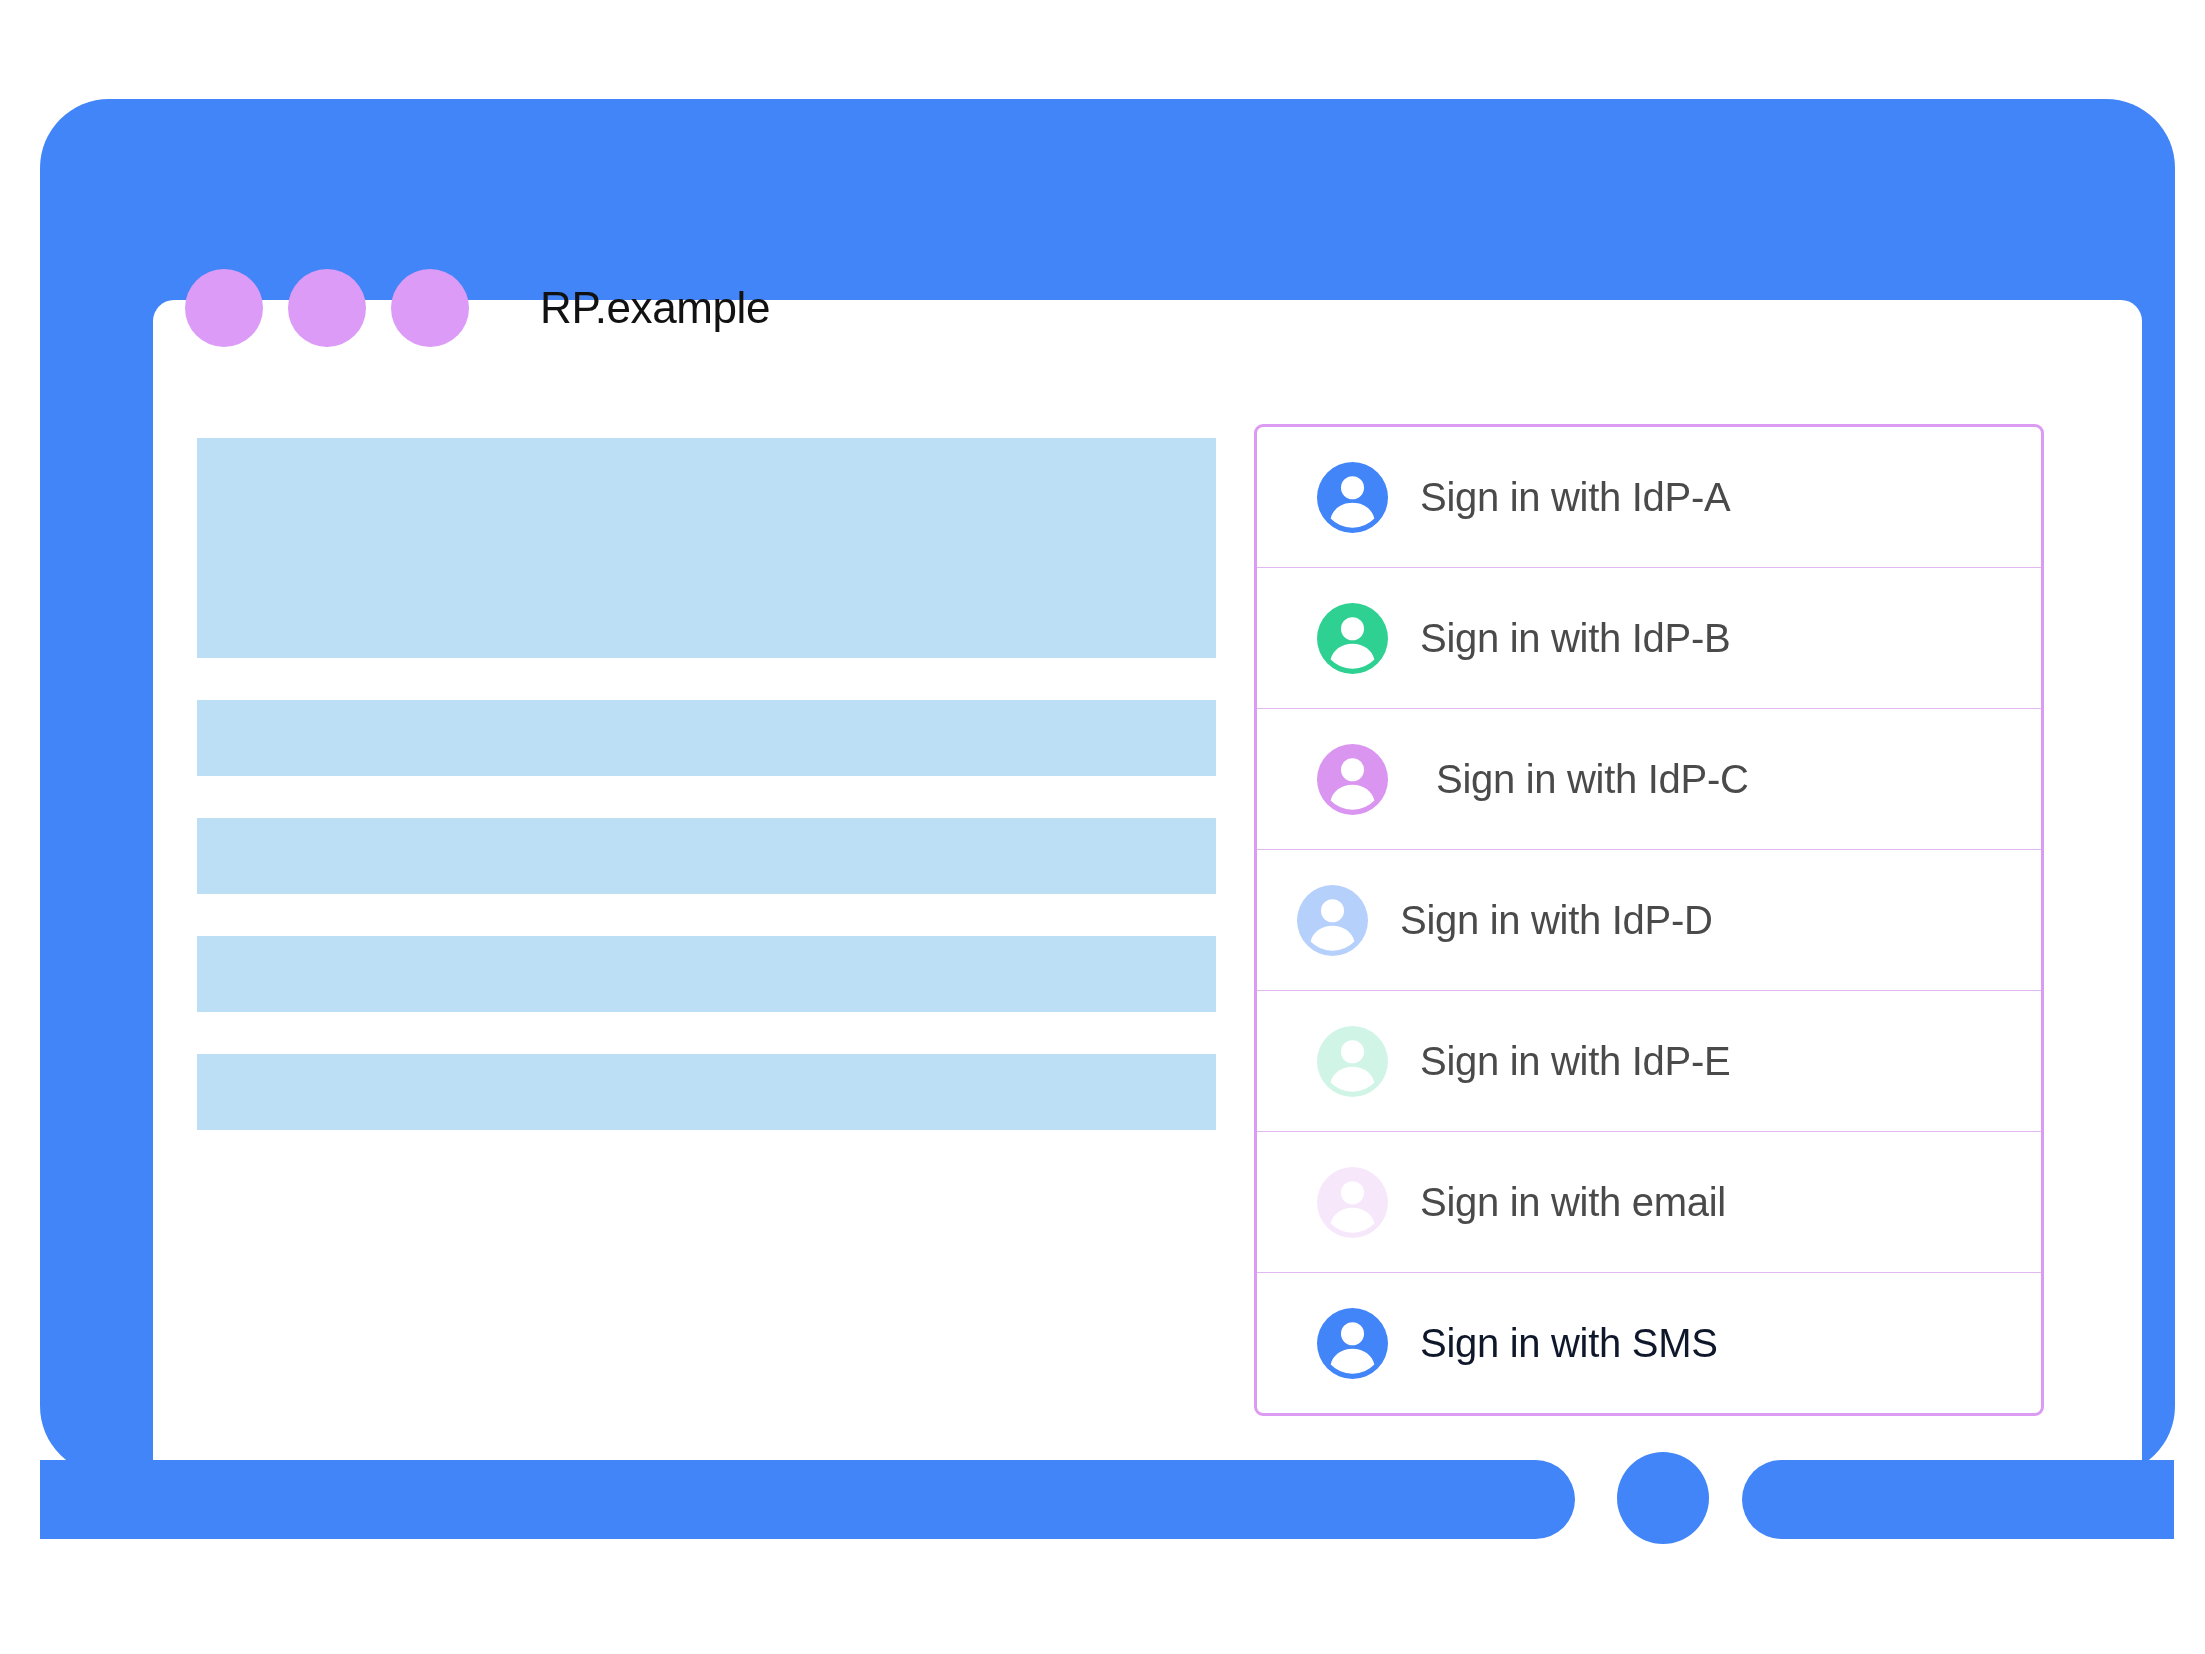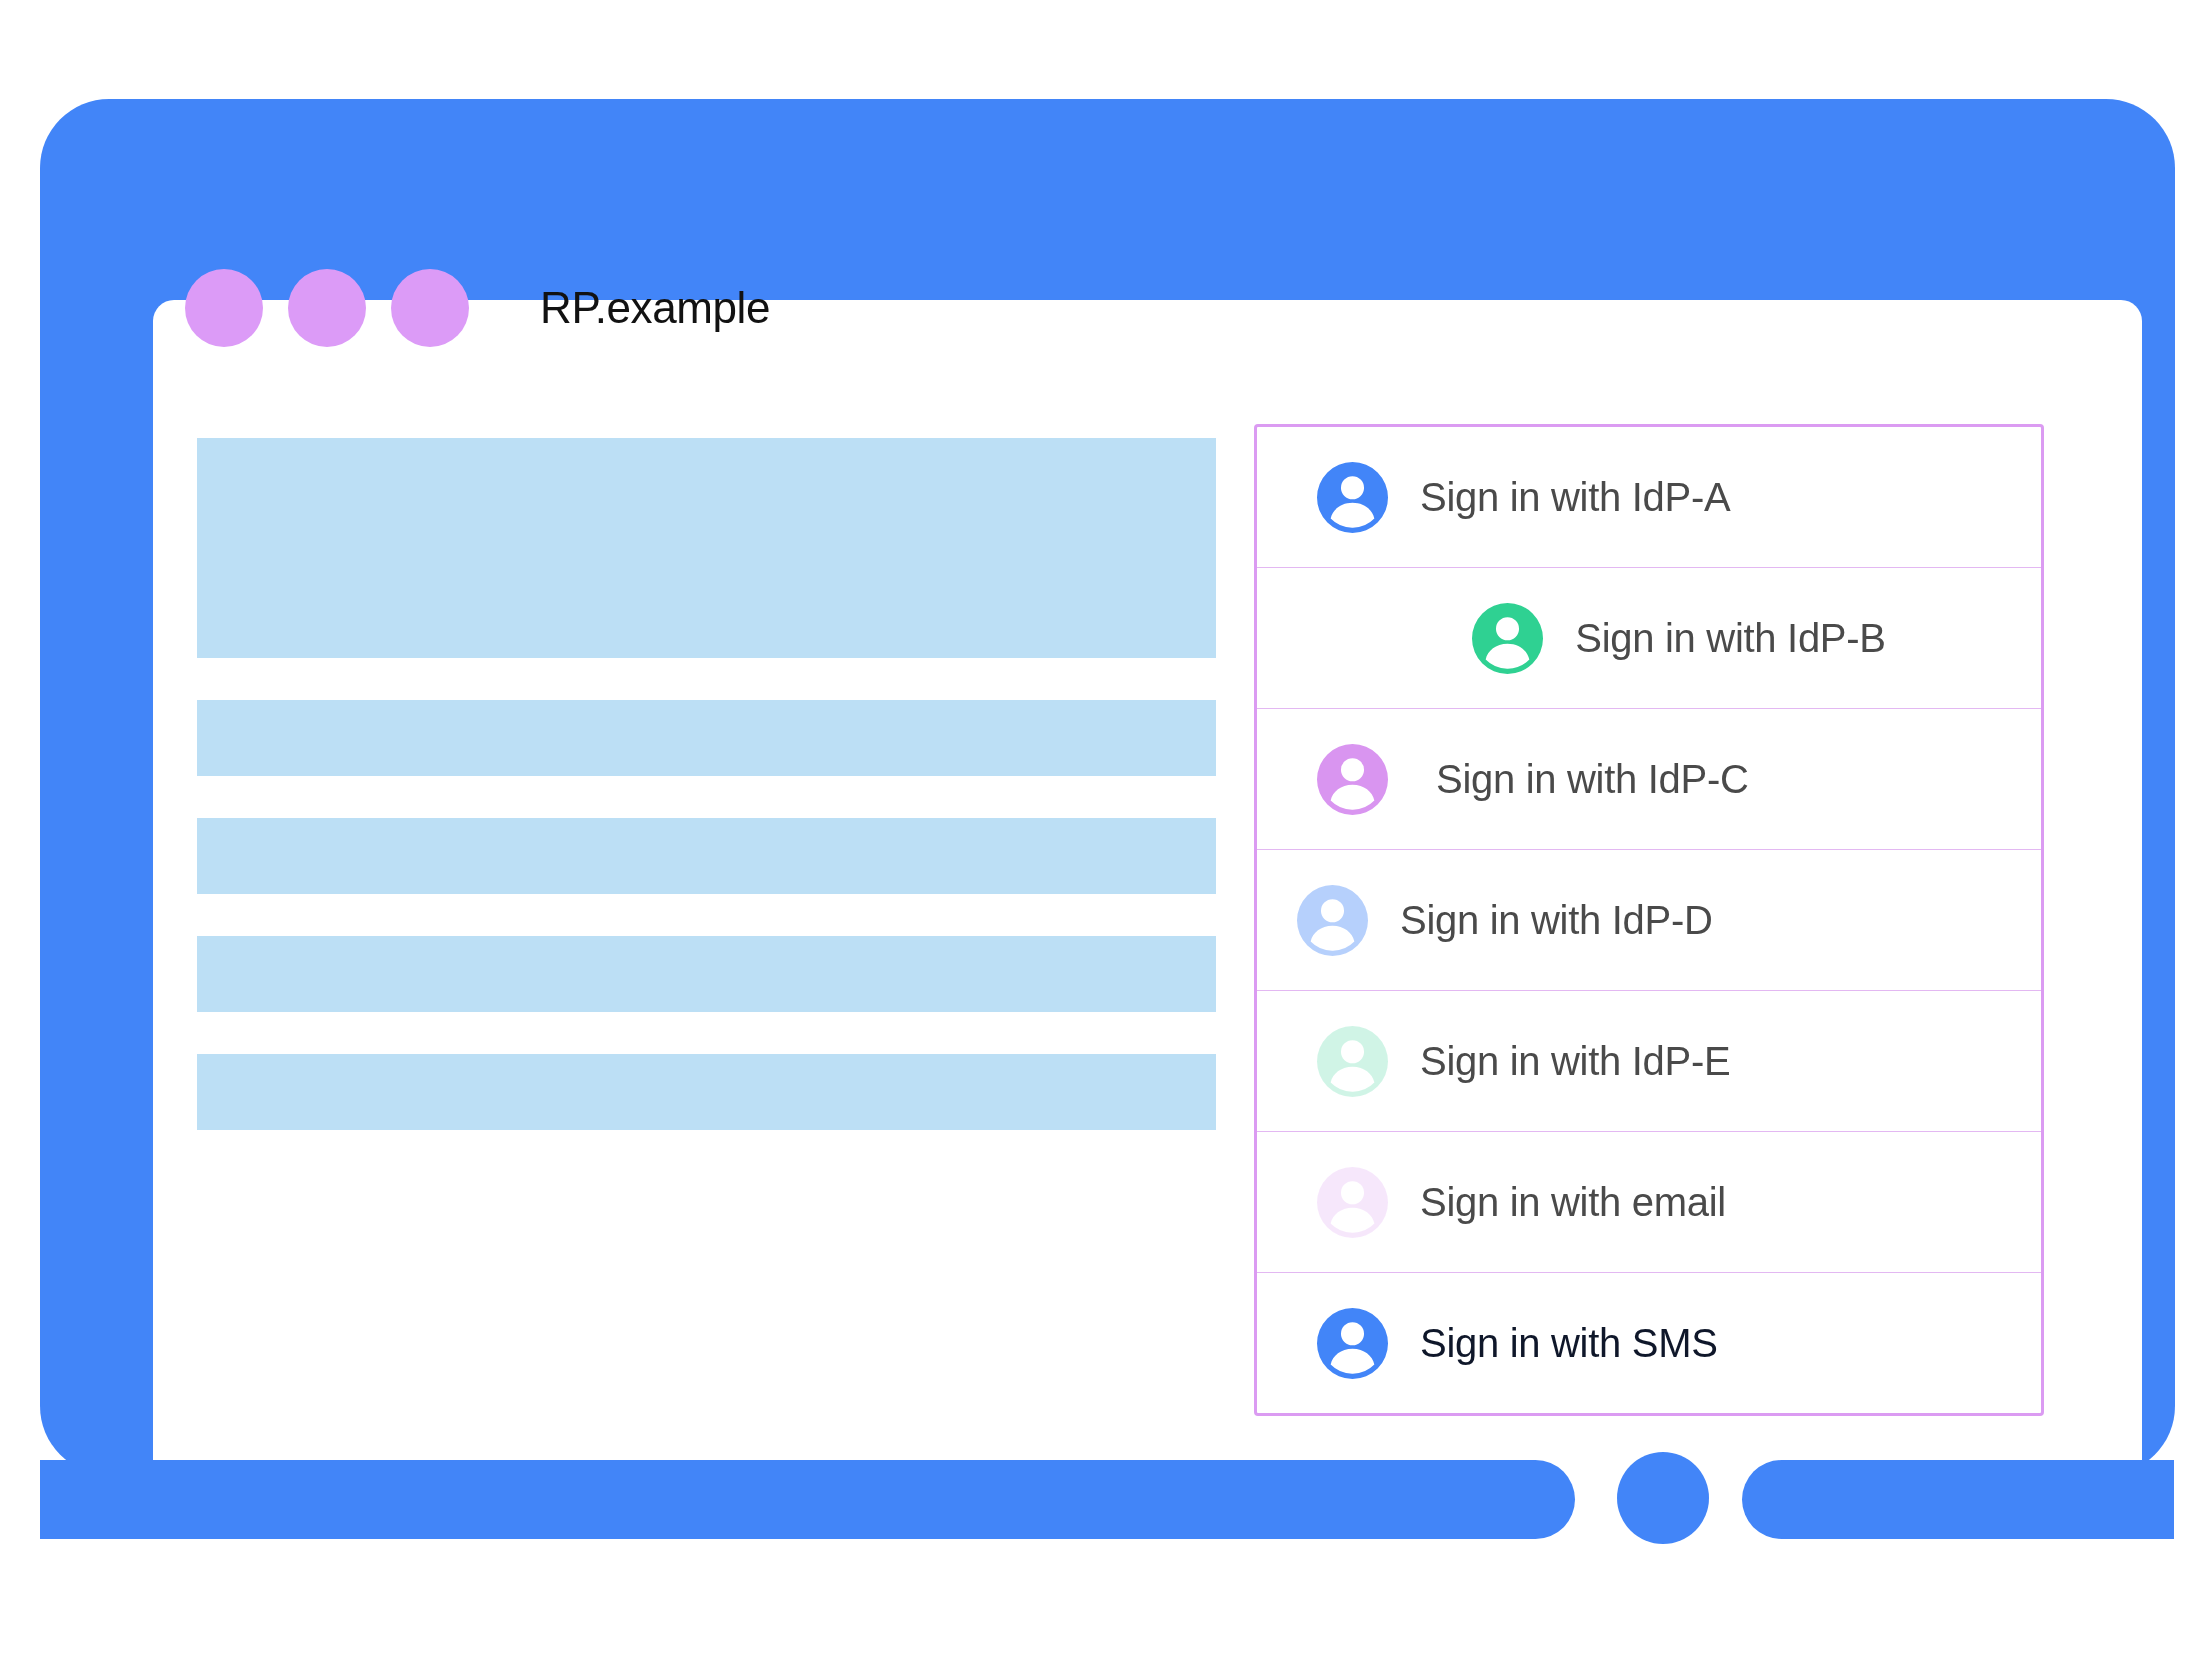--- a/index.html
+++ b/index.html
@@ -81,21 +81,21 @@
   .ph-hero   { height: 220px; margin-bottom: 42px; }
   .ph-row    { height: 76px;  margin-bottom: 42px; }
   .ph-row:last-child { margin-bottom: 0; }
 
   
   .signin-card {
     position: absolute;
     left: 1254px; top: 424px;
     width: 790px; height: 992px;
     border: 3.5px solid #db9bf2;
-    border-radius: 4px;
+    border-radius: 9px;
     background: #ffffff;
     overflow: hidden;
   }
   .signin-list { display: flex; flex-direction: column; height: 100%; }
   .signin-item {
     flex: 1 1 0;
     display: flex;
     align-items: center;
     padding-left: 60px;
     border-bottom: 1.8px solid #e3b8f2;
@@ -147,21 +147,21 @@
   <div class="signin-card">
     <div class="signin-list" id="signin-list">
         <div class="signin-item" style="border-bottom-color: rgb(227, 184, 242);">
           <span class="avatar" style="opacity: 1;">
             <svg viewBox="0 0 80 80" xmlns="http://www.w3.org/2000/svg">
               <path fill="#4285f8" fill-rule="evenodd" d="M40 0A40 40 0 1 1 40 80A40 40 0 1 1 40 0ZM40 16A13 13 0 1 0 40 42A13 13 0 1 0 40 16ZM40 46c-13 0-22.5 7.8-24.6 17.8A33.8 33.8 0 0 0 40 74a33.8 33.8 0 0 0 24.6-10.2C62.5 53.8 53 46 40 46Z"></path>
             </svg>
           </span>
           <span class="signin-label" style="color: rgb(74, 74, 74);">Sign in with IdP-A</span>
         </div>
-        <div class="signin-item" style="border-bottom-color: rgb(227, 184, 242); justify-content: center;">
+        <div class="signin-item" style="border-bottom-color: rgb(227, 184, 242);">
           <span class="avatar" style="opacity: 1;">
             <svg viewBox="0 0 80 80" xmlns="http://www.w3.org/2000/svg">
               <path fill="#2fd192" fill-rule="evenodd" d="M40 0A40 40 0 1 1 40 80A40 40 0 1 1 40 0ZM40 16A13 13 0 1 0 40 42A13 13 0 1 0 40 16ZM40 46c-13 0-22.5 7.8-24.6 17.8A33.8 33.8 0 0 0 40 74a33.8 33.8 0 0 0 24.6-10.2C62.5 53.8 53 46 40 46Z"></path>
             </svg>
           </span>
           <span class="signin-label" style="color: rgb(74, 74, 74);">Sign in with IdP-B</span>
         </div>
         <div class="signin-item" style="border-bottom-color: rgb(227, 184, 242); gap: 16px;">
           <span class="avatar" style="opacity: 1;">
             <svg viewBox="0 0 80 80" xmlns="http://www.w3.org/2000/svg">

